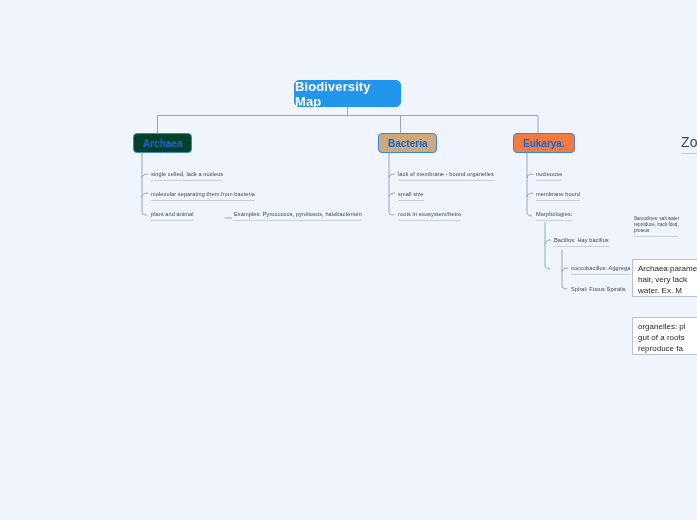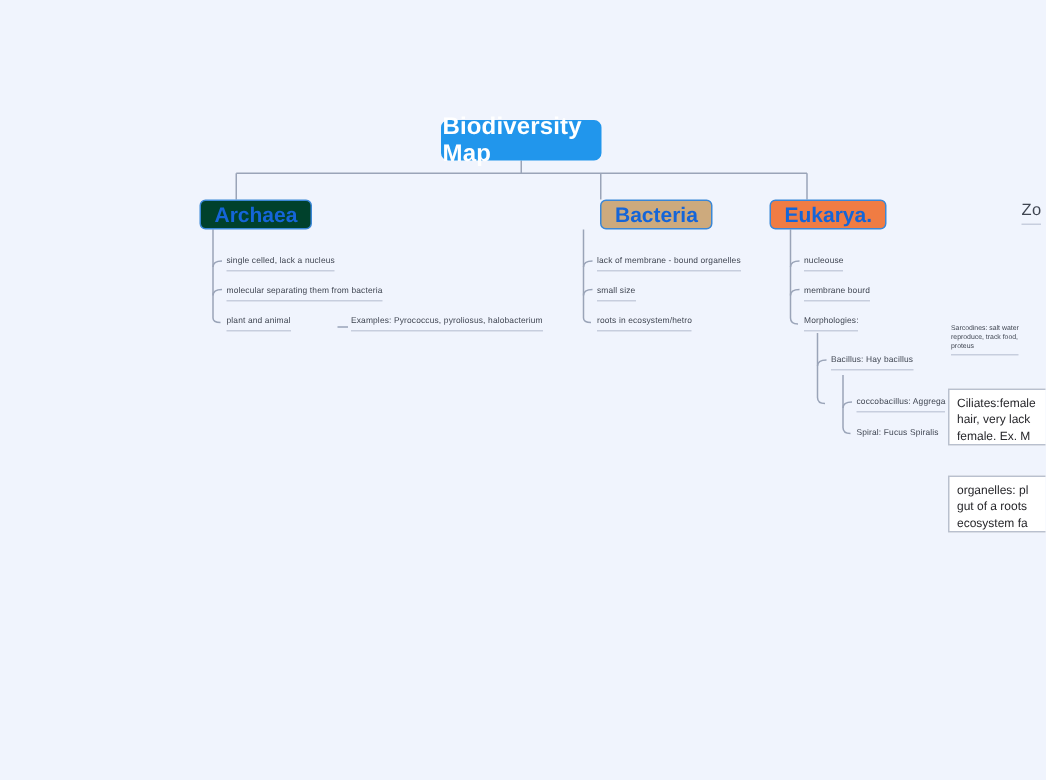--- a/index.html
+++ b/index.html
@@ -36,48 +36,47 @@
     width: 107px;
     height: 27px;
     background: #2196ec;
     border: 1px solid #2196ec;
     border-radius: 5px;
     box-sizing: border-box;
     display: flex;
     align-items: center;
     justify-content: center;
     color: #ffffff;
-    font-size: 16px;
+    font-size: 13px;
     font-weight: bold;
     letter-spacing: 0.1px;
   }
 
   
   .branch-node {
     position: absolute;
     height: 20px;
     border-radius: 4px;
     box-sizing: border-box;
     display: flex;
     align-items: center;
     justify-content: center;
-    font-size: 14px;
+    font-size: 10px;
     font-weight: bold;
     color: #1565d8;
     border: 1.5px solid #3b87d6;
     padding: 0 9px;
   }
   .branch-archaea {
     left: 133px; top: 133px;
     background: #00412c;
   }
   .branch-bacteria {
     left: 378px; top: 133px;
     background: #cdaa7d;
-    margin-left: 22px;
   }
   .branch-eukarya {
     left: 513px; top: 133px;
     background: #f07c43;
   }
 
   
   .leaf {
     position: absolute;
     font-size: 5.6px;
@@ -88,21 +87,21 @@
     border-bottom: 1px solid #c7cede;
     line-height: 8px;
   }
   .leaf.nounder {
     border-bottom: none;
   }
 
   
   .edge-heading {
     position: absolute;
-    font-size: 11px;
+    font-size: 14px;
     color: #3f4551;
     white-space: nowrap;
     border-bottom: 1px solid #c7cede;
     padding-bottom: 3px;
     letter-spacing: 0.2px;
   }
 
   
   .note-block {
     position: absolute;
@@ -194,24 +193,24 @@
   <div class="edge-heading" style="left:681px; top:134px;">Zo</div>
   <div class="edge-heading" style="left:708px; top:176px;">Tr</div>
 
   <div class="note-block" style="left:634px; top:216px;">
     <div>Sarcodines: salt water</div>
     <div>reproduce, track food,</div>
     <div>proteus</div>
   </div>
 
   <div class="boxed-note" style="left:632px; top:259px; width:70px; height:38px;">
-    <div>Ciliates:female</div>
+    <div>Archaea:parame</div>
     <div>hair, very lack</div>
-    <div>female.    Ex. M</div>
+    <div>water.    Ex. M</div>
   </div>
 
   <div class="boxed-note" style="left:632px; top:317px; width:70px; height:38px;">
     <div>organelles: pl</div>
     <div>gut of a roots</div>
-    <div>ecosystem fa</div>
+    <div>reproduce fa</div>
   </div>
 
 </div>
 
 </body></html>

